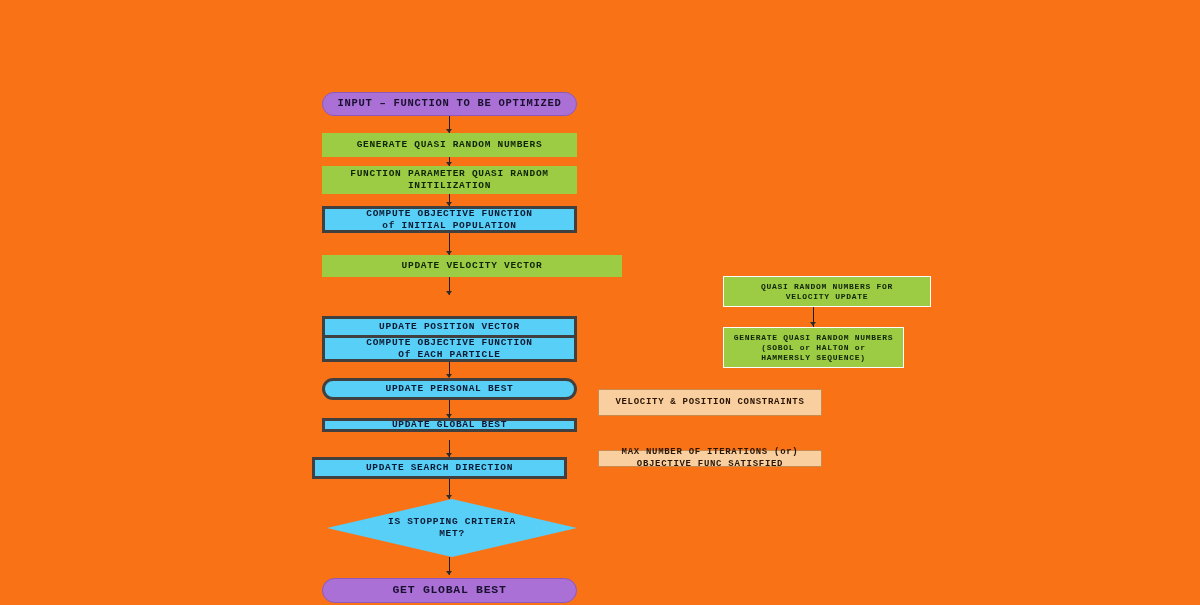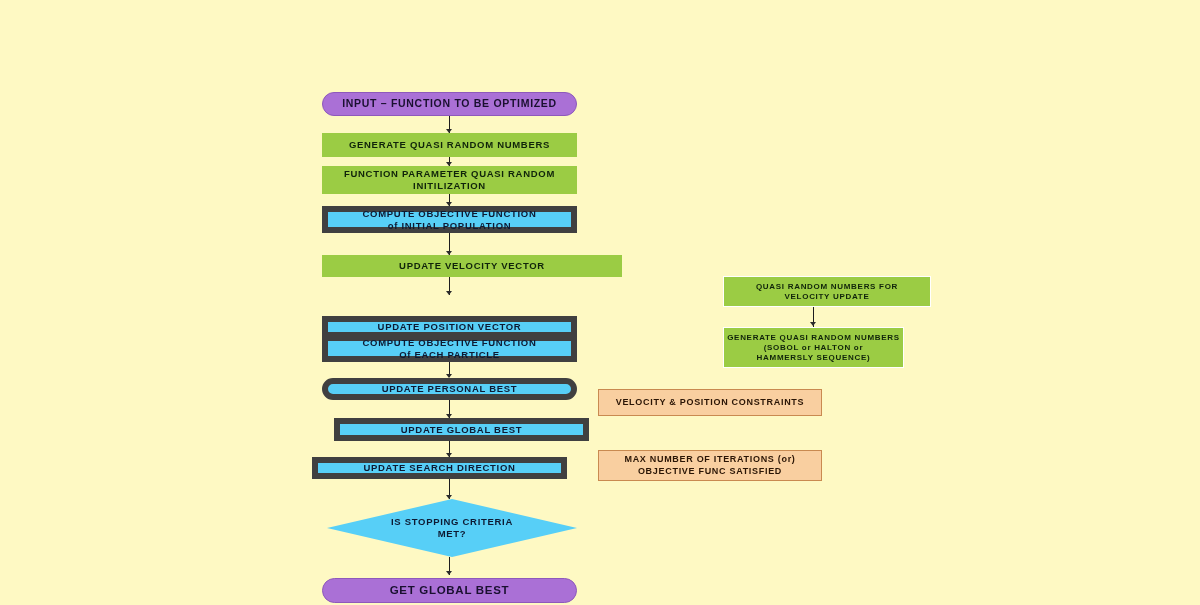--- a/index.html
+++ b/index.html
@@ -12,21 +12,22 @@
     height: 605px;
     position: relative;
     overflow: hidden;
     font-family: "Liberation Sans", sans-serif;
   }
   #canvas {
     position: absolute;
     left: 0; top: 0;
     width: 1200px;
     height: 605px;
-    background: #fef9c3;
+    background: #f97316;
+    font-family: Liberation Mono, monospace;
   }
   .node {
     position: absolute;
     box-sizing: border-box;
     display: flex;
     align-items: center;
     justify-content: center;
     text-align: center;
     color: #0d1a33;
     font-weight: bold;
@@ -46,21 +47,21 @@
     border: 1px solid #ffffff;
     color: #10240a;
   }
   .n-green-noborder {
     background: #9bcc44;
     border: 1px solid #9bcc44;
     color: #10240a;
   }
   .n-blue {
     background: #57cff7;
-    border: 6px solid #404040;
+    border: 3px solid #404040;
     color: #0d1a33;
   }
   .n-orange {
     background: #f9cfa0;
     border: 1px solid #c98a50;
     color: #2a1505;
   }
   .n-diamond {
     background: transparent;
     border: none;
@@ -131,21 +132,21 @@
 
   <div class="node n-blue" style="left:322px; top:335px; width:255px; height:27px; font-size:9.5px;">COMPUTE OBJECTIVE FUNCTION
 Of EACH PARTICLE</div>
   <div class="conn conn-v" style="left:449px; top:362px; height:15px;"></div>
   <div class="arrowhead" style="left:446px; top:374px;"></div>
 
   <div class="node n-blue" style="left:322px; top:378px; width:255px; height:22px; font-size:9.5px;border-radius:11px;">UPDATE PERSONAL BEST</div>
   <div class="conn conn-v" style="left:449px; top:400px; height:18px;"></div>
   <div class="arrowhead" style="left:446px; top:414px;"></div>
 
-  <div class="node n-blue" style="left:334px; top:418px; width:255px; height:23px; font-size:9.5px;">UPDATE GLOBAL BEST</div>
+  <div class="node n-blue" style="left:322px; top:418px; width:255px; height:14px; font-size:9.5px;">UPDATE GLOBAL BEST</div>
   <div class="conn conn-v" style="left:449px; top:440px; height:17px;"></div>
   <div class="arrowhead" style="left:446px; top:453px;"></div>
 
   <div class="node n-blue" style="left:312px; top:457px; width:255px; height:22px; font-size:9.5px;">UPDATE SEARCH DIRECTION</div>
   <div class="conn conn-v" style="left:449px; top:479px; height:20px;"></div>
   <div class="arrowhead" style="left:446px; top:495px;"></div>
 
   <div class="node n-diamond" style="left:327px; top:499px; width:250px; height:58px; font-size:9.5px;">
     <div class="diamond-shape"></div>
     <div class="diamond-label">IS STOPPING CRITERIA
@@ -160,16 +161,16 @@
 VELOCITY UPDATE</div>
   <div class="conn conn-v" style="left:813px; top:307px; height:20px;"></div>
   <div class="arrowhead" style="left:810px; top:322px;"></div>
 
   <div class="node n-green" style="left:723px; top:327px; width:181px; height:41px; font-size:8px;">GENERATE QUASI RANDOM NUMBERS
 (SOBOL or HALTON or
 HAMMERSLY SEQUENCE)</div>
 
   <div class="node n-orange" style="left:598px; top:389px; width:224px; height:27px; font-size:9px;">VELOCITY &amp; POSITION CONSTRAINTS</div>
 
-  <div class="node n-orange" style="left:598px; top:450px; width:224px; height:31px; font-size:9px;">MAX NUMBER OF ITERATIONS (or)
+  <div class="node n-orange" style="left:598px; top:450px; width:224px; height:17px; font-size:9px;">MAX NUMBER OF ITERATIONS (or)
 OBJECTIVE FUNC SATISFIED</div>
 
 </div>
 
 </body></html>

